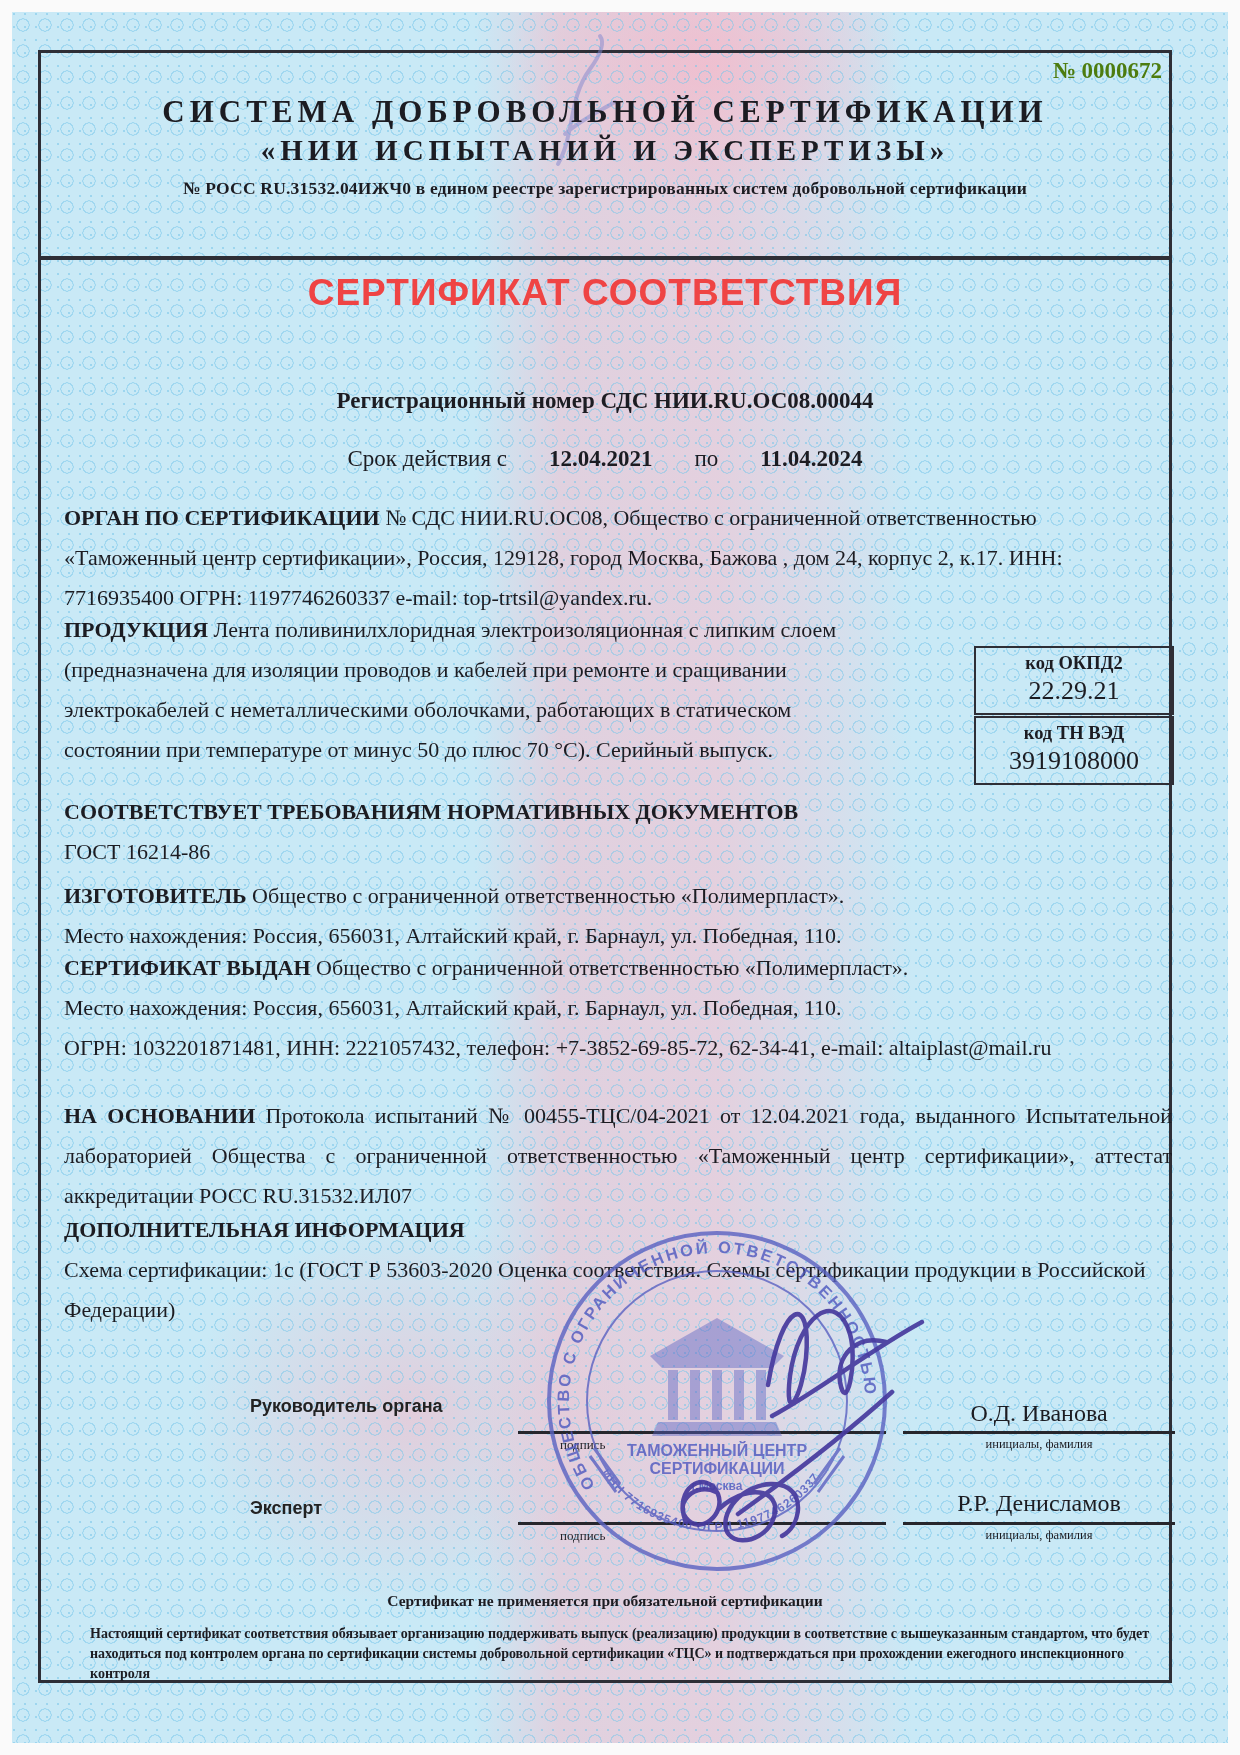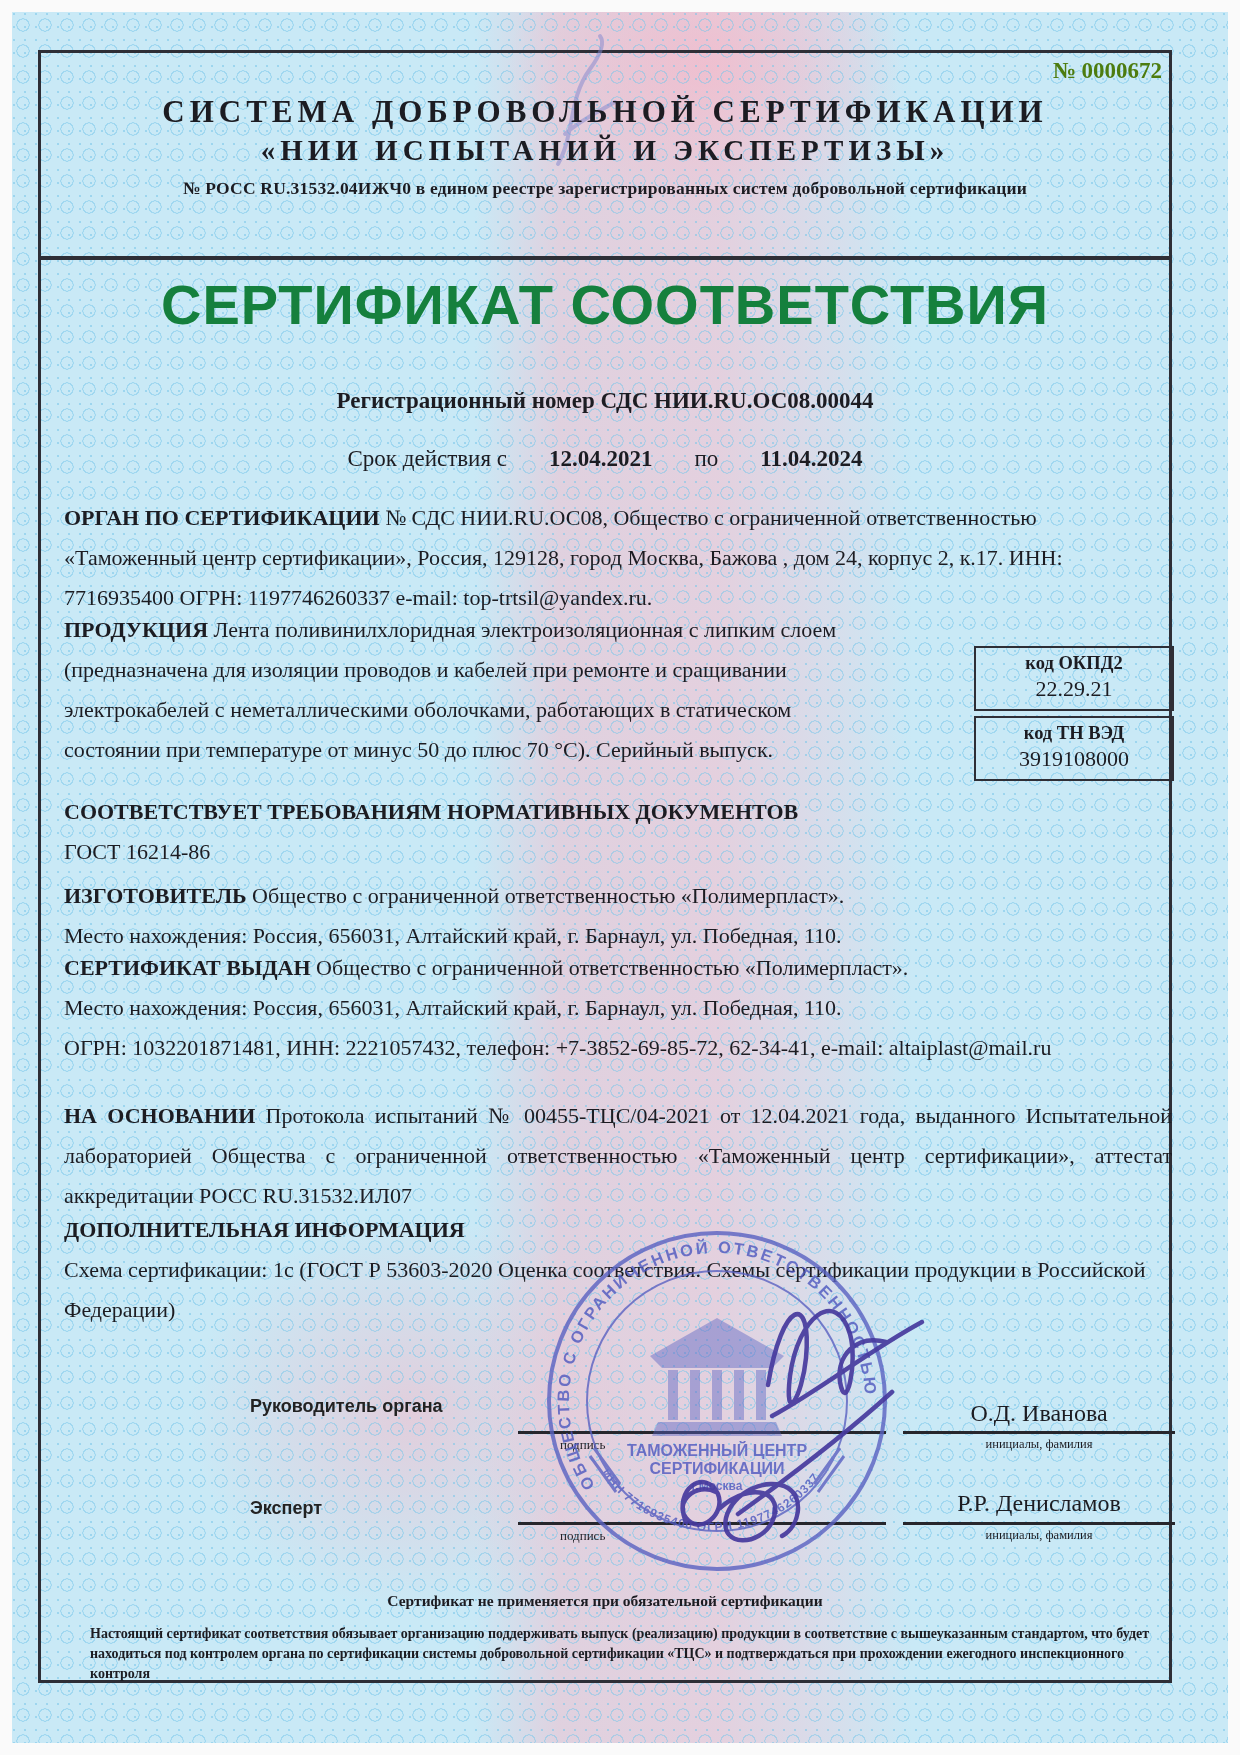--- a/index.html
+++ b/index.html
@@ -16,35 +16,35 @@
     background-size:22px 26px, 11px 13px, auto, auto, auto;}
   .frame{position:absolute;left:38px;top:50px;width:1128px;height:1627px;
          border:3px solid #2e2e36;}
   .divider{position:absolute;left:38px;top:256px;width:1134px;height:4px;background:#2e2e36;}
   .abs{position:absolute;}
   .center{left:40px;width:1130px;text-align:center;}
   .certno{top:58px;right:78px;left:auto;font-size:23px;font-weight:700;color:#4d7c0f;}
   .h1{top:94px;font-size:31px;font-weight:600;letter-spacing:5px;}
   .h2{top:134px;font-size:29px;font-weight:600;letter-spacing:5px;}
   .registry{top:178px;font-size:17.5px;font-weight:700;letter-spacing:.2px;}
-  .title{top:272px;font-family:"Liberation Sans",sans-serif;font-size:56px;font-weight:800;
-         letter-spacing:1px;color:#15803d;}
+  .title{top:272px;font-family:"Liberation Sans",sans-serif;font-size:37px;font-weight:800;
+         letter-spacing:1px;color:#ef4444;}
   .regline{top:388px;font-size:23px;font-weight:600;}
   .validity{top:446px;font-size:23px;}
   .validity .gap{display:inline-block;width:42px;}
   .validity b{font-weight:700;}
   .para{font-size:22px;line-height:40px;}
   .lbl{font-weight:700;}
   .just{text-align:justify;}
   .organ{left:64px;top:498px;width:1104px;}
   .product{left:64px;top:610px;width:812px;}
   .codebox{left:974px;width:196px;border:2px solid #2e2e36;text-align:center;
            font-size:18.5px;background:rgba(255,255,255,0);margin-top:26px;}
   .codebox .cb-l{font-weight:700;margin-top:5px;}
-  .codebox .cb-v{font-size:22px;margin:2px 0 7px;}
+  .codebox .cb-v{font-size:26px;margin:2px 0 7px;}
   .cb1{top:620px;}
   .cb2{top:690px;}
   .conformity{left:64px;top:792px;width:1104px;}
   .manufacturer{left:64px;top:876px;width:1104px;}
   .issued{left:64px;top:948px;width:1108px;}
   .basis{left:64px;top:1096px;width:1108px;}
   .additional{left:64px;top:1210px;width:1104px;}
   .sigrole{left:250px;font-family:"Liberation Sans",sans-serif;font-size:18px;font-weight:700;color:#222;}
   .role1{top:1396px;}
   .role2{top:1498px;}

